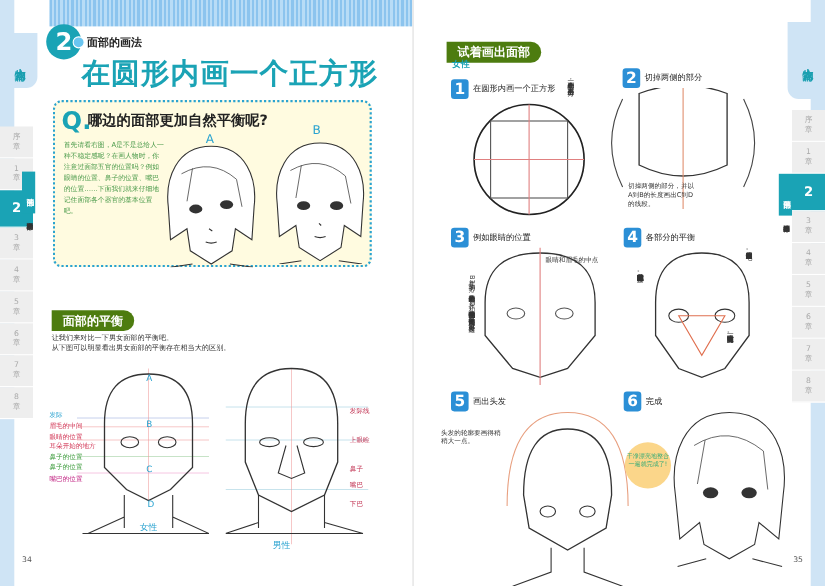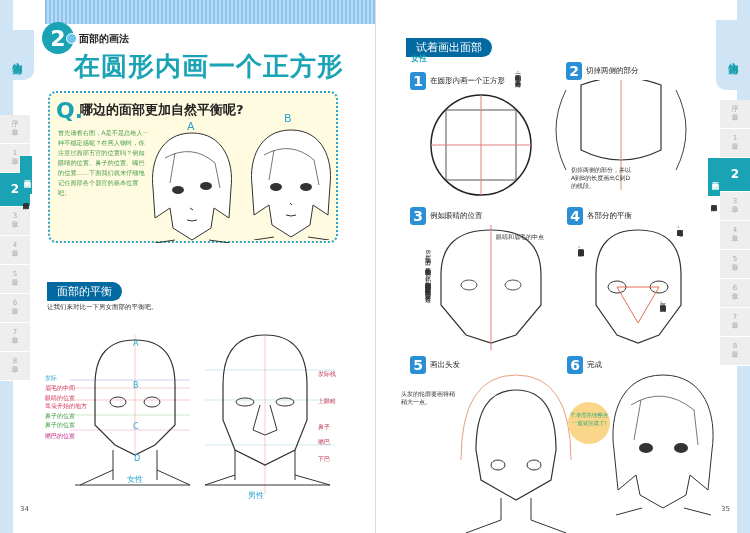--- a/index.html
+++ b/index.html
@@ -19,21 +19,21 @@
 .nav-activelabel{position:absolute;background:#1aa3b5;color:#fff;font-size:7px;writing-mode:vertical-rl;width:12px;text-align:center;padding:2px 0}
 .badge{position:absolute;left:42px;top:22px;width:32px;height:32px;border-radius:50%;background:#1aa3b5;color:#fff;font-weight:bold;font-size:22px;display:flex;align-items:center;justify-content:center}
 .badge-sub{position:absolute;left:66px;top:33px;width:11px;height:11px;border-radius:50%;background:#6ac5f0;border:1px solid #fff}
 .section-label{position:absolute;left:79px;top:32px;font-size:10px;font-weight:bold;color:#222}
 .main-title{position:absolute;left:74px;top:49px;font-size:26px;font-weight:bold;color:#1aa3b5;letter-spacing:1px}
 .qbox{position:absolute;left:48px;top:91px;width:290px;height:152px;background:#fffbe0;border:2px dotted #2aa3d0;border-radius:8px}
 .q-mark{position:absolute;left:56px;top:98px;font-size:22px;font-weight:bold;color:#1aa3b5}
 .q-title{position:absolute;left:80px;top:101px;font-size:13px;font-weight:bold;color:#222}
 .q-body{position:absolute;left:58px;top:128px;width:92px;font-size:6.2px;line-height:10px;color:#4a9a4a}
 .face-label{position:absolute;font-size:11px;color:#2aa3d0}
-.pill{position:absolute;background:#0369a1;color:#fff;font-weight:normal;font-size:11px;padding:2px 10px;border-radius:0 10px 10px 0}
+.pill{position:absolute;background:#4d7c0f;color:#fff;font-weight:bold;font-size:11px;padding:2px 10px;border-radius:0 10px 10px 0}
 .small-text{position:absolute;font-size:6.5px;line-height:10px;color:#333}
 .step-num{position:absolute;width:16px;height:18px;background:#2b8fd6;color:#fff;font-weight:bold;font-size:14px;display:flex;align-items:center;justify-content:center;border-radius:3px}
 .step-label{position:absolute;font-size:7.5px;font-weight:normal;color:#222}
 .page-num{position:absolute;top:505px;font-size:7px;color:#555}
 .vtext{position:absolute;writing-mode:vertical-rl;font-size:6px;line-height:8px;color:#333}
 .hand{position:absolute;font-size:6px;line-height:7px}
 .guide-label{position:absolute;font-size:8px;color:#2aa3d0}
 .bubble{position:absolute;left:567px;top:402px;width:42px;height:42px;border-radius:50%;background:#fbd68a;font-size:5.5px;line-height:8px;color:#3a7;text-align:center;padding-top:9px}
 svg{position:absolute}
 </style>
@@ -110,20 +110,21 @@
     <path d="M47 5 C15 5 5 35 8 60 L10 90 L25 80 L28 100 L47 112 L66 100 L69 80 L84 90 L86 60 C89 35 79 5 47 5 Z" fill="#fff" stroke="#333" stroke-width="1"></path>
     <path d="M20 30 Q47 15 70 35 L75 60 M30 25 L25 55" fill="none" stroke="#555" stroke-width="0.8"></path>
     <ellipse cx="32" cy="62" rx="6" ry="4" fill="#333"></ellipse>
     <ellipse cx="62" cy="62" rx="6" ry="4" fill="#333"></ellipse>
     <path d="M46 78 L48 80 M42 90 Q47 92 52 90" stroke="#333" fill="none"></path>
     <path d="M30 112 L10 115 M64 112 L85 115" stroke="#333"></path>
   </svg>
 
   <div class="pill" style="left:47px;top:282px">面部的平衡</div>
   <div class="small-text" style="left:47px;top:302px">让我们来对比一下男女面部的平衡吧。</div>
+  <div class="small-text" style="left:47px;top:311px">从下图可以明显看出男女面部的平衡存在相当大的区别。</div>
 
   <div class="hand" style="left:45px;top:374px;color:#2aa3d0">发际</div>
   <div class="hand" style="left:45px;top:384px;color:#d03050">眉毛的中间</div>
   <div class="hand" style="left:45px;top:394px;color:#d03050">眼睛的位置</div>
   <div class="hand" style="left:45px;top:402px;color:#d03050">耳朵开始的地方</div>
   <div class="hand" style="left:45px;top:412px;color:#3a9a3a">鼻子的位置</div>
   <div class="hand" style="left:45px;top:421px;color:#3a9a3a">鼻子的位置</div>
   <div class="hand" style="left:45px;top:432px;color:#c02080">嘴巴的位置</div>
 
   <svg style="left:70px;top:330px" width="120" height="160">

